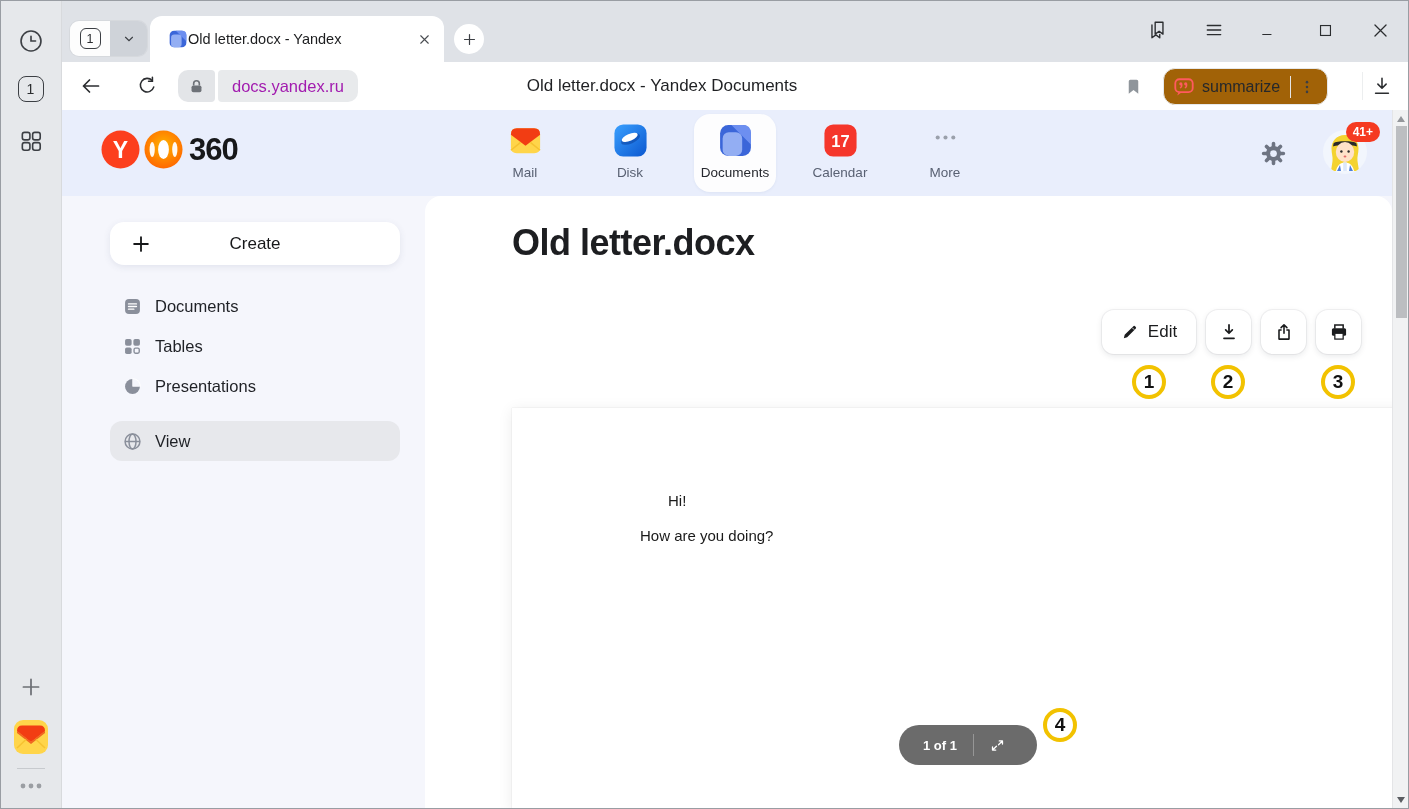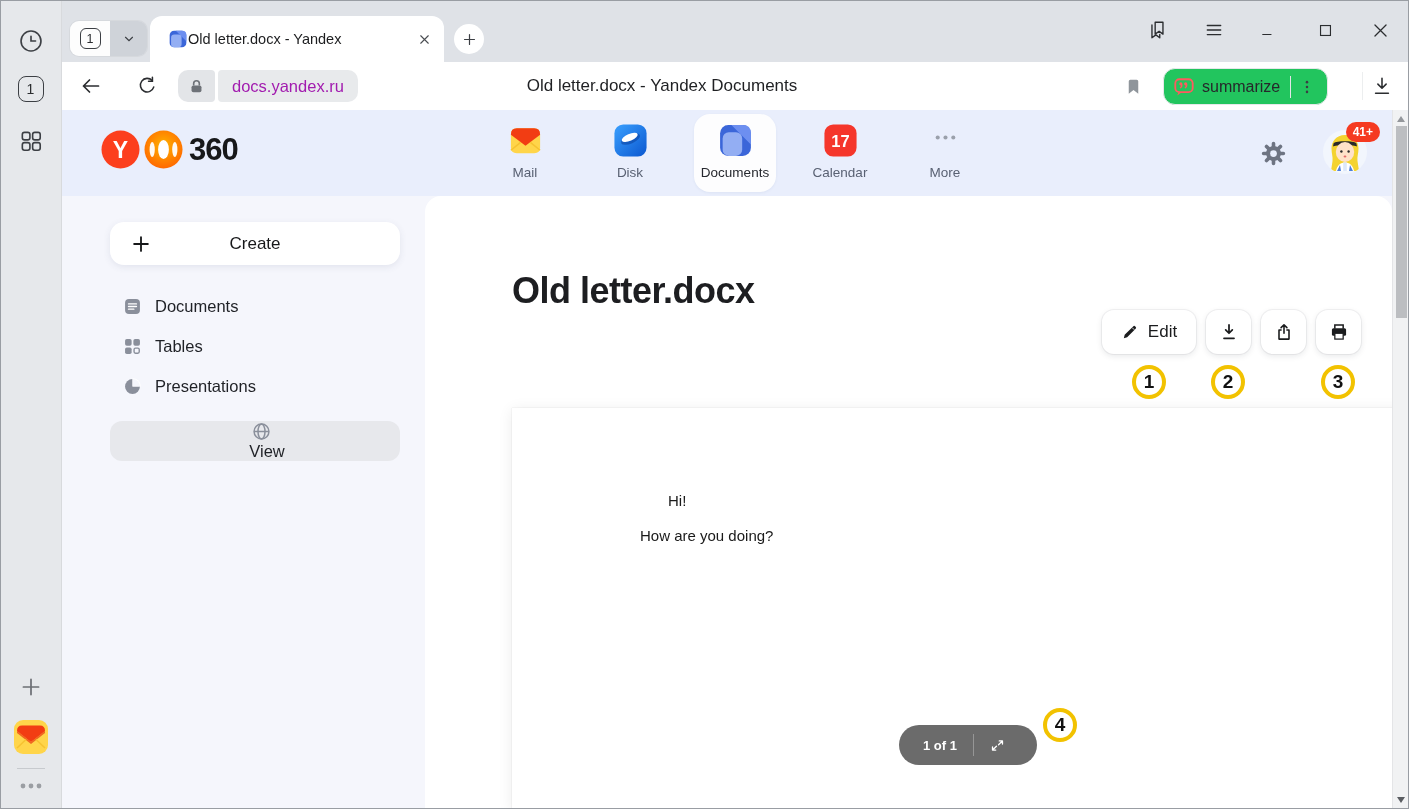--- a/index.html
+++ b/index.html
@@ -24,47 +24,47 @@
   .newtab { position:absolute; left:392px; top:24px; width:30px; height:30px; border-radius:50%; background:#ffffff; display:flex; align-items:center; justify-content:center; }
   .winbtn { position:absolute; top:10px; width:40px; height:40px; display:flex; align-items:center; justify-content:center; }
 
   
   .toolbar { left:62px; top:62px; width:1347px; height:48px; background:#ffffff; }
   .tool-ic { position:absolute; top:0; height:48px; display:flex; align-items:center; justify-content:center; }
   .domain-wrap { position:absolute; left:116px; top:8px; height:32px; display:flex; gap:3px; }
   .lock-chip { width:37px; height:32px; background:#e3e5e8; border-radius:10px 4px 4px 10px; display:flex; align-items:center; justify-content:center; }
   .domain-chip { height:32px; background:#e8eaec; border-radius:4px 10px 10px 4px; display:flex; align-items:center; padding:0 14px; font-size:16.5px; color:#a21caf; }
   .page-title { position:absolute; left:0; width:1200px; text-align:center; top:0; line-height:48px; font-size:17px; color:#1f2023; pointer-events:none; }
-  .summarize-group { position:absolute; left:1101px; top:6px; height:37px; background:#22c55e; border:1px solid #e6e8ea; border-radius:12px; display:flex; align-items:center; padding:0 4px; }
+  .summarize-group { position:absolute; left:1101px; top:6px; height:37px; background:#a16207; border:1px solid #e6e8ea; border-radius:12px; display:flex; align-items:center; padding:0 4px; }
   .sum-label { font-size:16px; color:#26282b; margin:0 10px 0 7px; }
   .vdiv { width:1px; height:22px; background:#e3e5e7; }
   .toolbar-div { position:absolute; left:1300px; top:10px; width:1px; height:28px; background:#eceeef; }
 
   
   .app { left:62px; top:110px; width:1330px; height:699px; background:#f5f6fc; }
   .appheader { position:absolute; left:0; top:0; width:1330px; height:86px; background:#e9eefc; }
   .logo { position:absolute; left:38px; top:19px; display:flex; align-items:center; }
   .logo-360 { font-size:31px; font-weight:800; letter-spacing:-1px; color:#17181a; margin-left:5px; }
   .navitem { position:absolute; top:4px; width:82px; height:78px; display:flex; flex-direction:column; align-items:center; justify-content:flex-start; padding-top:8px; border-radius:16px; }
   .navitem.selected { background:#fdfdfe; box-shadow:0 1px 3px rgba(40,60,120,0.06); }
   .nav-label { font-size:13.5px; color:#596173; margin-top:6px; }
   .navitem.selected .nav-label { color:#26282e; }
   .appicon { width:37px; height:37px; }
   .badge99 { position:absolute; right:-12px; top:-7px; background:#f53a21; color:#fff; font-size:12px; font-weight:800; border-radius:11px; padding:3px 7px; }
 
   
   .create-btn { position:absolute; left:48px; top:112px; width:290px; height:43px; background:#ffffff; border-radius:14px; display:flex; align-items:center; box-shadow:0 2px 7px rgba(60,70,110,0.10); }
   .create-label { position:absolute; left:0; width:100%; text-align:center; font-size:17px; font-weight:500; color:#17181a; }
   .pitem { position:absolute; left:48px; width:290px; height:40px; display:flex; align-items:center; border-radius:12px; padding-left:12px; }
-  .pitem.selected { background:#e7e8ec;flex-direction:column; }
+  .pitem.selected { background:#e7e8ec; }
   .pitem-label { font-size:16.5px; color:#1f2126; margin-left:12px; }
 
   
   .main { position:absolute; left:363px; top:86px; width:967px; height:613px; background:#ffffff; border-radius:16px 16px 0 0; }
-  .doc-title { position:absolute; left:87px; top:26px; font-size:36px; font-weight:800; letter-spacing:-0.5px; color:#1d1e21;margin-top:48px; }
+  .doc-title { position:absolute; left:87px; top:26px; font-size:36px; font-weight:800; letter-spacing:-0.5px; color:#1d1e21; }
   .actbtn { position:absolute; top:114px; height:44px; background:#fff; border-radius:12px; display:flex; align-items:center; justify-content:center; box-shadow:0 0 0 1px rgba(20,25,40,0.05), 0 2px 6px rgba(20,25,40,0.10); }
   .actbtn span.lbl { font-size:17px; font-weight:500; color:#1b1c1e; margin-left:9px; }
   .ann { position:absolute; width:34px; height:34px; border-radius:50%; background:#ffffff; border:4px solid #f2c200; display:flex; align-items:center; justify-content:center; font-size:19px; font-weight:800; color:#111; z-index:5; }
   .docpage { position:absolute; left:87px; top:212px; width:912px; height:401px; background:#ffffff; box-shadow:0 0 1px rgba(0,0,0,0.18), 0 2px 14px rgba(0,0,0,0.08); }
   .docline { position:absolute; left:128px; font-size:15px; color:#1a1a1a; }
   .pager { position:absolute; left:474px; top:529px; width:138px; height:40px; background:#6b6b6b; border-radius:20px; display:flex; align-items:center; color:#fff; }
   .pager-label { font-size:13px; font-weight:600; margin-left:24px; }
   .pager-div { width:1px; height:22px; background:#969696; margin-left:16px; }
 
   

